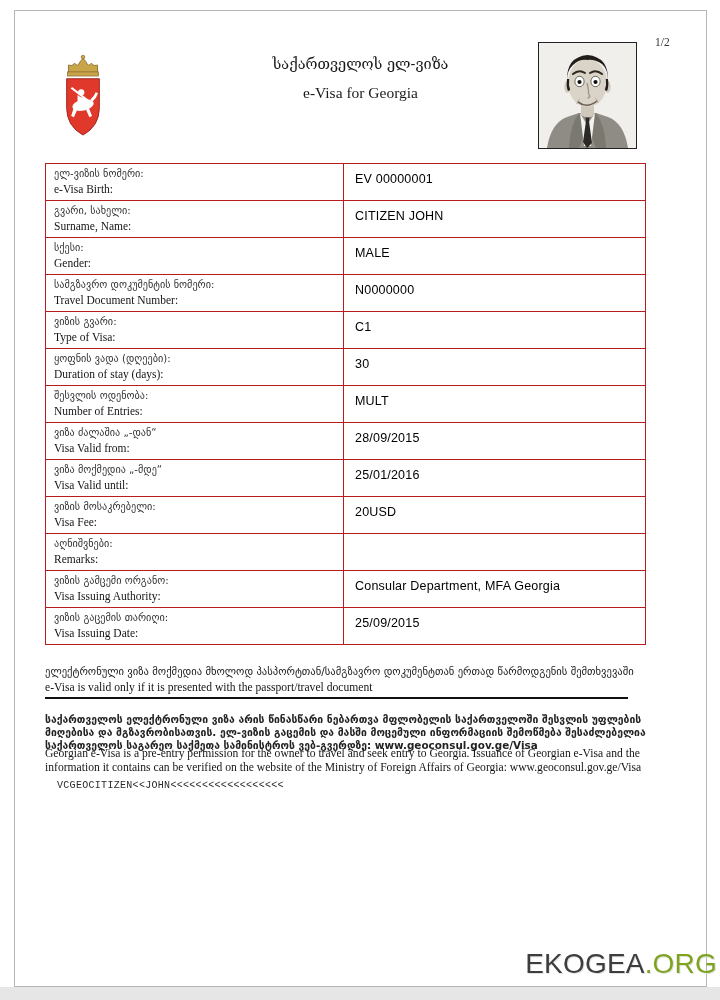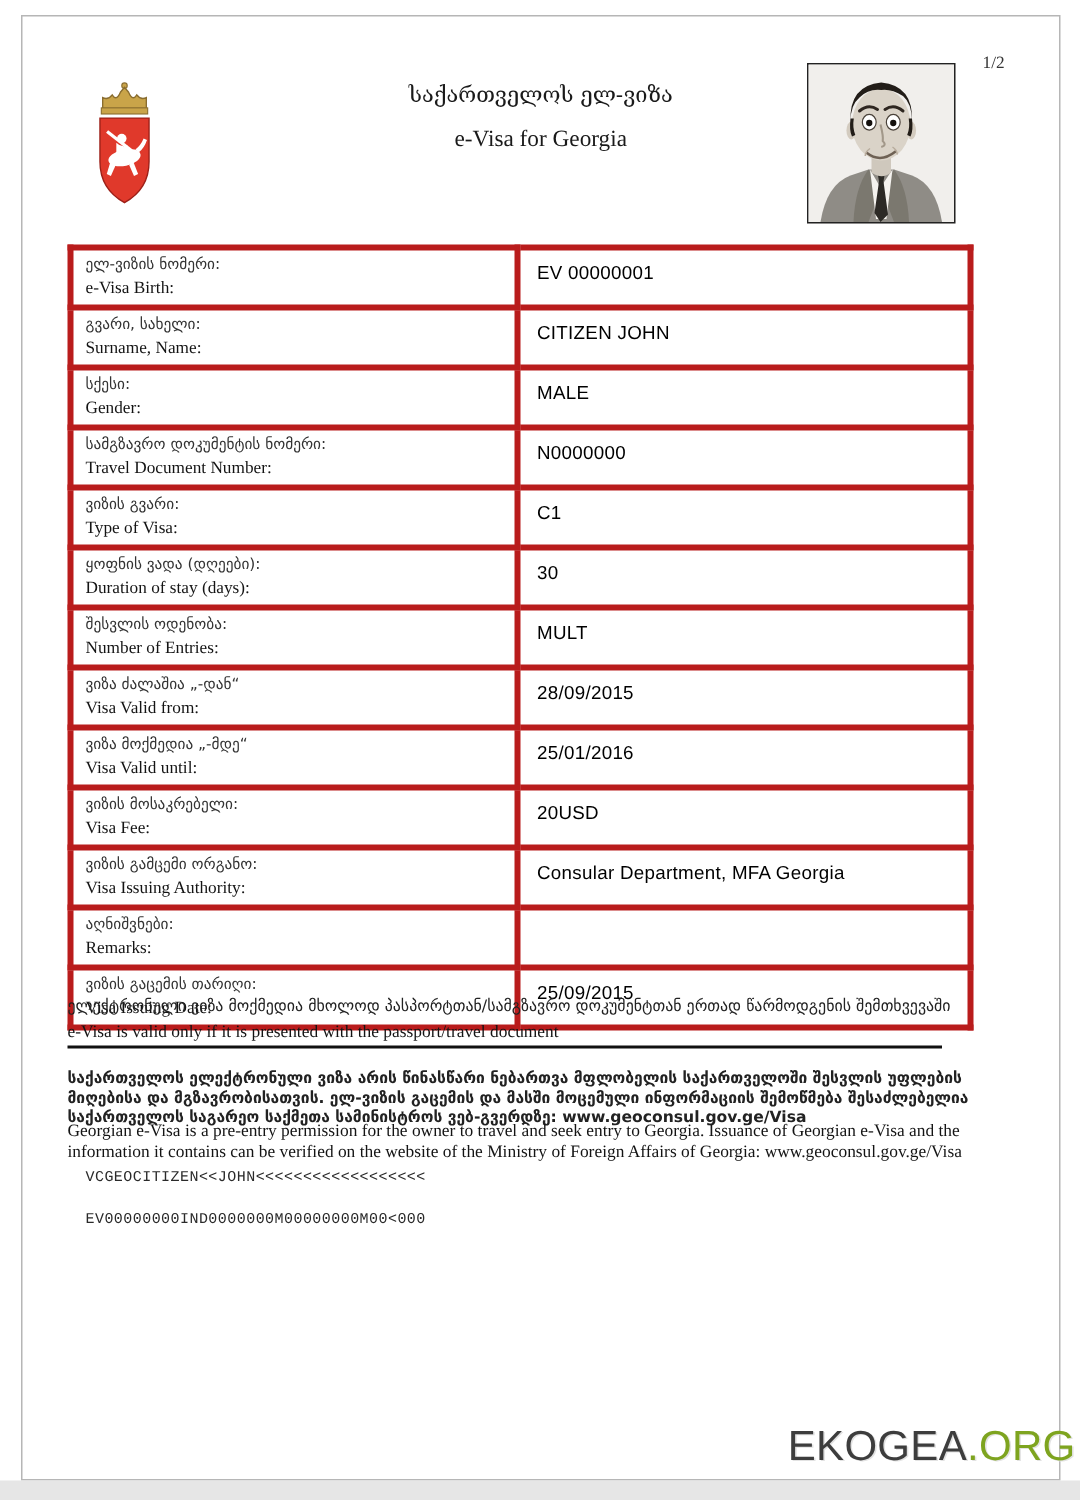--- a/index.html
+++ b/index.html
@@ -13,21 +13,21 @@
   .coat{position:absolute;left:48px;top:42px;width:40px;height:86px;}
   .title-ka{position:absolute;left:0;top:45px;width:100%;text-align:center;
             font-family:"DejaVu Serif","DejaVu Sans",serif;font-size:14.5px;color:#1a1a1a;}
   .title-en{position:absolute;left:0;top:73px;width:100%;text-align:center;
             font-family:"Liberation Serif",serif;font-size:15.5px;color:#1a1a1a;}
   .photo{position:absolute;left:523px;top:31px;width:97px;height:105px;border:1px solid #222;background:#f1efec;}
   .pagenum{position:absolute;left:640px;top:25px;font-family:"Liberation Serif",serif;font-size:11.5px;color:#333;}
 
   
   .visa-table{position:absolute;left:30px;top:152px;width:600px;border-collapse:collapse;table-layout:fixed;}
-  .visa-table td{border:4px solid #b91c1c;box-sizing:border-box;height:34.4px;vertical-align:top;}
+  .visa-table td{border:1px solid #b91c1c;box-sizing:border-box;height:34.4px;vertical-align:top;}
   .label-cell{width:298px;padding:3px 8px 3px 8px;}
   .label-ka{display:block;font-family:"DejaVu Sans",sans-serif;font-size:10.2px;color:#333;line-height:14px;}
   .label-en{display:block;font-family:"Liberation Serif",serif;font-size:11.5px;color:#141414;line-height:15px;margin-top:1px;}
   .value-cell{width:302px;padding:8px 4px 0 11px;font-family:"Liberation Sans",sans-serif;
               font-size:12.5px;color:#000;letter-spacing:0.2px;}
 
   
   .note-ka{position:absolute;left:30px;top:654px;width:640px;font-family:"DejaVu Sans",sans-serif;
            font-size:10.6px;color:#222;}
   .note-en{position:absolute;left:30px;top:670px;width:640px;font-family:"Liberation Serif",serif;
@@ -170,49 +170,48 @@
       </tr>
       <tr>
         <td class="label-cell">
           <span class="label-ka">ვიზის მოსაკრებელი:</span>
           <span class="label-en">Visa Fee:</span>
         </td>
         <td class="value-cell">20USD</td>
       </tr>
       <tr>
         <td class="label-cell">
+          <span class="label-ka">აღნიშვნები:</span>
+          <span class="label-en">Remarks:</span>
+        </td>
+        <td class="value-cell"></td>
+      </tr>
+      <tr>
+        <td class="label-cell">
           <span class="label-ka">ვიზის გამცემი ორგანო:</span>
           <span class="label-en">Visa Issuing Authority:</span>
         </td>
         <td class="value-cell">Consular Department, MFA Georgia</td>
-      </tr>
-      <tr>
-        <td class="label-cell">
-          <span class="label-ka">აღნიშვნები:</span>
-          <span class="label-en">Remarks:</span>
-        </td>
-        <td class="value-cell"></td>
       </tr>
       <tr>
         <td class="label-cell">
           <span class="label-ka">ვიზის გაცემის თარიღი:</span>
           <span class="label-en">Visa Issuing Date:</span>
         </td>
         <td class="value-cell">25/09/2015</td>
       </tr>
     </tbody>
   </table>
 
   <div class="note-ka">ელექტრონული ვიზა მოქმედია მხოლოდ პასპორტთან/სამგზავრო დოკუმენტთან ერთად წარმოდგენის შემთხვევაში</div>
   <div class="note-en">e-Visa is valid only if it is presented with the passport/travel document</div>
   <div class="rule"></div>
   <div class="para-ka">საქართველოს ელექტრონული ვიზა არის წინასწარი ნებართვა მფლობელის საქართველოში შესვლის უფლების მიღებისა და მგზავრობისათვის. ელ-ვიზის გაცემის და მასში მოცემული ინფორმაციის შემოწმება შესაძლებელია საქართველოს საგარეო საქმეთა სამინისტროს ვებ-გვერდზე: www.geoconsul.gov.ge/Visa</div>
   <div class="para-en">Georgian e-Visa is a pre-entry permission for the owner to travel and seek entry to Georgia. Issuance of Georgian e-Visa and the information it contains can be verified on the website of the Ministry of Foreign Affairs of Georgia: www.geoconsul.gov.ge/Visa</div>
 
   <div class="mrz mrz1">VCGEOCITIZEN&lt;&lt;JOHN&lt;&lt;&lt;&lt;&lt;&lt;&lt;&lt;&lt;&lt;&lt;&lt;&lt;&lt;&lt;&lt;&lt;&lt;</div>
-  <div class="mrz mrz2">EV00000000IND0000000M00000000M00&lt;000</div>
 </div>
 
 <div class="watermark">
   <span class="wm-name">EKOGEA</span><span class="wm-tld">.ORG</span>
 </div>
 
 <div class="page-gap"></div>
 
 </body></html>

